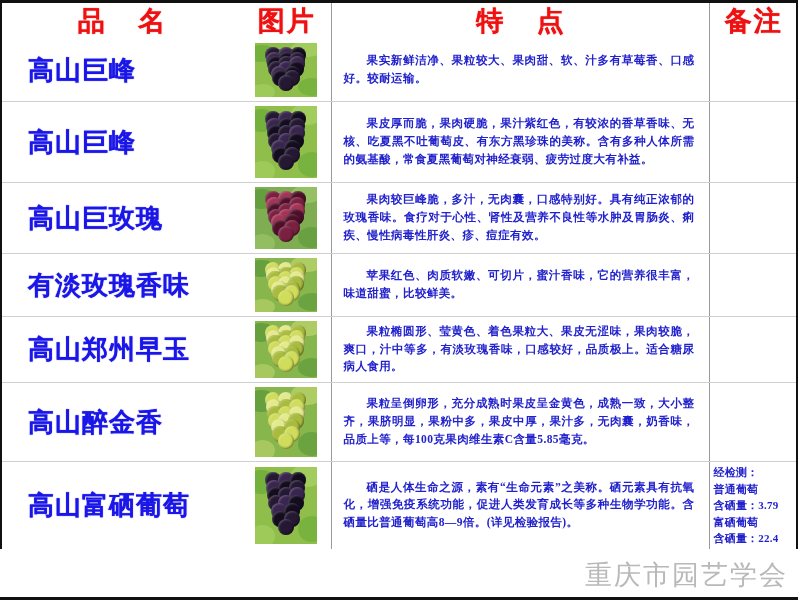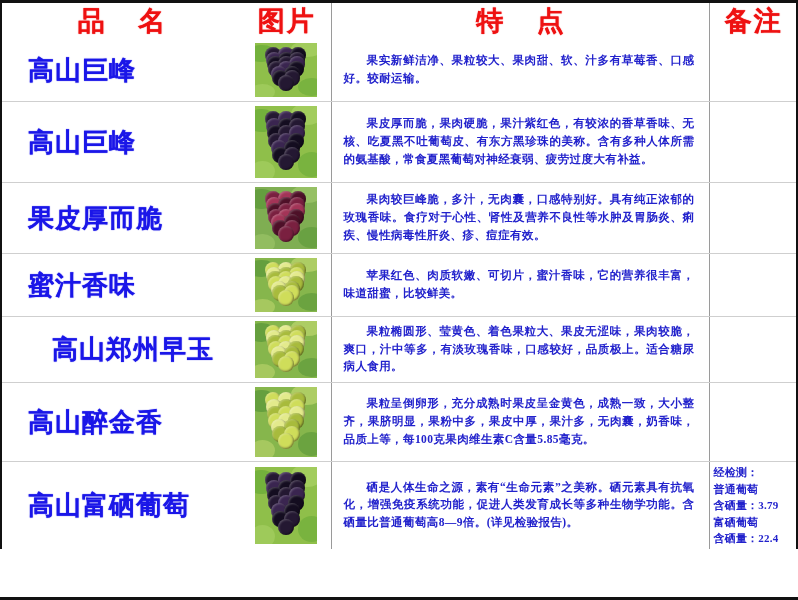--- a/index.html
+++ b/index.html
@@ -204,21 +204,21 @@
               </span></span></td>
           <td class="c-feat">
             <div class="feat">果皮厚而脆，果肉硬脆，果汁紫红色，有较浓的香草香味、无核、吃夏黑不吐葡萄皮、有东方黑珍珠的美称。含有多种人体所需的氨基酸，常食夏黑葡萄对神经衰弱、疲劳过度大有补益。</div>
           </td>
           <td class="c-note">
             <div class="note" style="white-space: pre-line;"></div>
           </td>
         </tr>
         <tr class="data-row">
           <td class="c-name" style="height: 70px;">
-            <div class="pname">果皮厚而脆</div>
+            <div class="pname">高山巨玫瑰</div>
           </td>
           <td class="c-pic pic-cell"><span class="thumb" style="height:62px;background:#7fae52;"><span class="leaf-a" style="left:-12%;top:4%;width:46%;height:32%;background:#5f9b3c;opacity:.85"></span><span class="leaf-b" style="right:-10%;top:-4%;width:52%;height:30%;background:#9cc469;opacity:.8"></span><span class="leaf-c" style="right:-14%;bottom:2%;width:44%;height:34%;background:#5f9b3c;opacity:.7"></span><span class="leaf-a" style="left:-8%;bottom:-6%;width:40%;height:30%;background:#9cc469;opacity:.65"></span><span class="bunch" style="top:4px;width:38px;height:51px;">
                 <span class="berry" style="left:-1.666666666666666px;top:0px;width:16px;height:16px;background:#7a2040;box-shadow:inset -1px -1px 2px rgba(0,0,0,.45), inset 1px 1px 2px rgba(255,255,255,.25);"></span>
                 <span class="berry" style="left:11px;top:0px;width:16px;height:16px;background:#a33457;box-shadow:inset -1px -1px 2px rgba(0,0,0,.45), inset 1px 1px 2px rgba(255,255,255,.25);"></span>
                 <span class="berry" style="left:23.666666666666664px;top:0px;width:16px;height:16px;background:#4e1028;box-shadow:inset -1px -1px 2px rgba(0,0,0,.45), inset 1px 1px 2px rgba(255,255,255,.25);"></span>
                 <span class="berry" style="left:-0.7166666666666668px;top:5.833333333333332px;width:16px;height:16px;background:#a33457;box-shadow:inset -1px -1px 2px rgba(0,0,0,.45), inset 1px 1px 2px rgba(255,255,255,.25);"></span>
                 <span class="berry" style="left:11px;top:5.833333333333332px;width:16px;height:16px;background:#4e1028;box-shadow:inset -1px -1px 2px rgba(0,0,0,.45), inset 1px 1px 2px rgba(255,255,255,.25);"></span>
                 <span class="berry" style="left:22.71666666666667px;top:5.833333333333332px;width:16px;height:16px;background:#7a2040;box-shadow:inset -1px -1px 2px rgba(0,0,0,.45), inset 1px 1px 2px rgba(255,255,255,.25);"></span>
                 <span class="berry" style="left:0.23333333333333428px;top:11.666666666666664px;width:16px;height:16px;background:#4e1028;box-shadow:inset -1px -1px 2px rgba(0,0,0,.45), inset 1px 1px 2px rgba(255,255,255,.25);"></span>
                 <span class="berry" style="left:11px;top:11.666666666666664px;width:16px;height:16px;background:#7a2040;box-shadow:inset -1px -1px 2px rgba(0,0,0,.45), inset 1px 1px 2px rgba(255,255,255,.25);"></span>
@@ -234,21 +234,21 @@
               </span></span></td>
           <td class="c-feat">
             <div class="feat">果肉较巨峰脆，多汁，无肉囊，口感特别好。具有纯正浓郁的玫瑰香味。食疗对于心性、肾性及营养不良性等水肿及胃肠炎、痢疾、慢性病毒性肝炎、疹、痘症有效。</div>
           </td>
           <td class="c-note">
             <div class="note" style="white-space: pre-line;"></div>
           </td>
         </tr>
         <tr class="data-row">
           <td class="c-name" style="height: 62px;">
-            <div class="pname">蜜汁香味</div>
+            <div class="pname">有淡玫瑰香味</div>
           </td>
           <td class="c-pic pic-cell"><span class="thumb" style="height:54px;background:#86b64c;"><span class="leaf-a" style="left:-12%;top:4%;width:46%;height:32%;background:#5f9b3c;opacity:.85"></span><span class="leaf-b" style="right:-10%;top:-4%;width:52%;height:30%;background:#b7d36a;opacity:.8"></span><span class="leaf-c" style="right:-14%;bottom:2%;width:44%;height:34%;background:#5f9b3c;opacity:.7"></span><span class="leaf-a" style="left:-8%;bottom:-6%;width:40%;height:30%;background:#b7d36a;opacity:.65"></span><span class="bunch" style="top:4px;width:38px;height:44px;">
                 <span class="berry" style="left:-1.666666666666666px;top:0px;width:16px;height:16px;background:#cfdd5a;box-shadow:inset -1px -1px 2px rgba(0,0,0,.45), inset 1px 1px 2px rgba(255,255,255,.25);"></span>
                 <span class="berry" style="left:11px;top:0px;width:16px;height:16px;background:#e3ea8c;box-shadow:inset -1px -1px 2px rgba(0,0,0,.45), inset 1px 1px 2px rgba(255,255,255,.25);"></span>
                 <span class="berry" style="left:23.666666666666664px;top:0px;width:16px;height:16px;background:#a8bb3c;box-shadow:inset -1px -1px 2px rgba(0,0,0,.45), inset 1px 1px 2px rgba(255,255,255,.25);"></span>
                 <span class="berry" style="left:-0.7166666666666668px;top:4.666666666666666px;width:16px;height:16px;background:#e3ea8c;box-shadow:inset -1px -1px 2px rgba(0,0,0,.45), inset 1px 1px 2px rgba(255,255,255,.25);"></span>
                 <span class="berry" style="left:11px;top:4.666666666666666px;width:16px;height:16px;background:#a8bb3c;box-shadow:inset -1px -1px 2px rgba(0,0,0,.45), inset 1px 1px 2px rgba(255,255,255,.25);"></span>
                 <span class="berry" style="left:22.71666666666667px;top:4.666666666666666px;width:16px;height:16px;background:#cfdd5a;box-shadow:inset -1px -1px 2px rgba(0,0,0,.45), inset 1px 1px 2px rgba(255,255,255,.25);"></span>
                 <span class="berry" style="left:0.23333333333333428px;top:9.333333333333332px;width:16px;height:16px;background:#a8bb3c;box-shadow:inset -1px -1px 2px rgba(0,0,0,.45), inset 1px 1px 2px rgba(255,255,255,.25);"></span>
                 <span class="berry" style="left:11px;top:9.333333333333332px;width:16px;height:16px;background:#cfdd5a;box-shadow:inset -1px -1px 2px rgba(0,0,0,.45), inset 1px 1px 2px rgba(255,255,255,.25);"></span>
@@ -263,21 +263,21 @@
                 <span class="berry" style="left:11px;top:28px;width:16px;height:16px;background:#cfdd5a;box-shadow:inset -1px -1px 2px rgba(0,0,0,.45), inset 1px 1px 2px rgba(255,255,255,.25);"></span>
               </span></span></td>
           <td class="c-feat">
             <div class="feat">苹果红色、肉质软嫩、可切片，蜜汁香味，它的营养很丰富，味道甜蜜，比较鲜美。</div>
           </td>
           <td class="c-note">
             <div class="note" style="white-space: pre-line;"></div>
           </td>
         </tr>
         <tr class="data-row">
-          <td class="c-name" style="height: 65px; padding-left: 24px;">
+          <td class="c-name" style="height: 65px;">
             <div class="pname">高山郑州早玉</div>
           </td>
           <td class="c-pic pic-cell"><span class="thumb" style="height:57px;background:#86b64c;"><span class="leaf-a" style="left:-12%;top:4%;width:46%;height:32%;background:#5f9b3c;opacity:.85"></span><span class="leaf-b" style="right:-10%;top:-4%;width:52%;height:30%;background:#b7d36a;opacity:.8"></span><span class="leaf-c" style="right:-14%;bottom:2%;width:44%;height:34%;background:#5f9b3c;opacity:.7"></span><span class="leaf-a" style="left:-8%;bottom:-6%;width:40%;height:30%;background:#b7d36a;opacity:.65"></span><span class="bunch" style="top:4px;width:38px;height:47px;">
                 <span class="berry" style="left:-1.666666666666666px;top:0px;width:16px;height:16px;background:#cfdd5a;box-shadow:inset -1px -1px 2px rgba(0,0,0,.45), inset 1px 1px 2px rgba(255,255,255,.25);"></span>
                 <span class="berry" style="left:11px;top:0px;width:16px;height:16px;background:#e3ea8c;box-shadow:inset -1px -1px 2px rgba(0,0,0,.45), inset 1px 1px 2px rgba(255,255,255,.25);"></span>
                 <span class="berry" style="left:23.666666666666664px;top:0px;width:16px;height:16px;background:#a8bb3c;box-shadow:inset -1px -1px 2px rgba(0,0,0,.45), inset 1px 1px 2px rgba(255,255,255,.25);"></span>
                 <span class="berry" style="left:-0.7166666666666668px;top:5.166666666666666px;width:16px;height:16px;background:#e3ea8c;box-shadow:inset -1px -1px 2px rgba(0,0,0,.45), inset 1px 1px 2px rgba(255,255,255,.25);"></span>
                 <span class="berry" style="left:11px;top:5.166666666666666px;width:16px;height:16px;background:#a8bb3c;box-shadow:inset -1px -1px 2px rgba(0,0,0,.45), inset 1px 1px 2px rgba(255,255,255,.25);"></span>
                 <span class="berry" style="left:22.71666666666667px;top:5.166666666666666px;width:16px;height:16px;background:#cfdd5a;box-shadow:inset -1px -1px 2px rgba(0,0,0,.45), inset 1px 1px 2px rgba(255,255,255,.25);"></span>
                 <span class="berry" style="left:0.23333333333333428px;top:10.333333333333332px;width:16px;height:16px;background:#a8bb3c;box-shadow:inset -1px -1px 2px rgba(0,0,0,.45), inset 1px 1px 2px rgba(255,255,255,.25);"></span>
@@ -359,13 +359,14 @@
             <div class="note" style="white-space: pre-line;">经检测：
 普通葡萄
 含硒量：3.79
 富硒葡萄
 含硒量：22.4</div>
           </td>
         </tr>
       </tbody>
   </table>
 
+  <div class="watermark">重庆市园艺学会</div>
 </div>
 
 </body></html>

